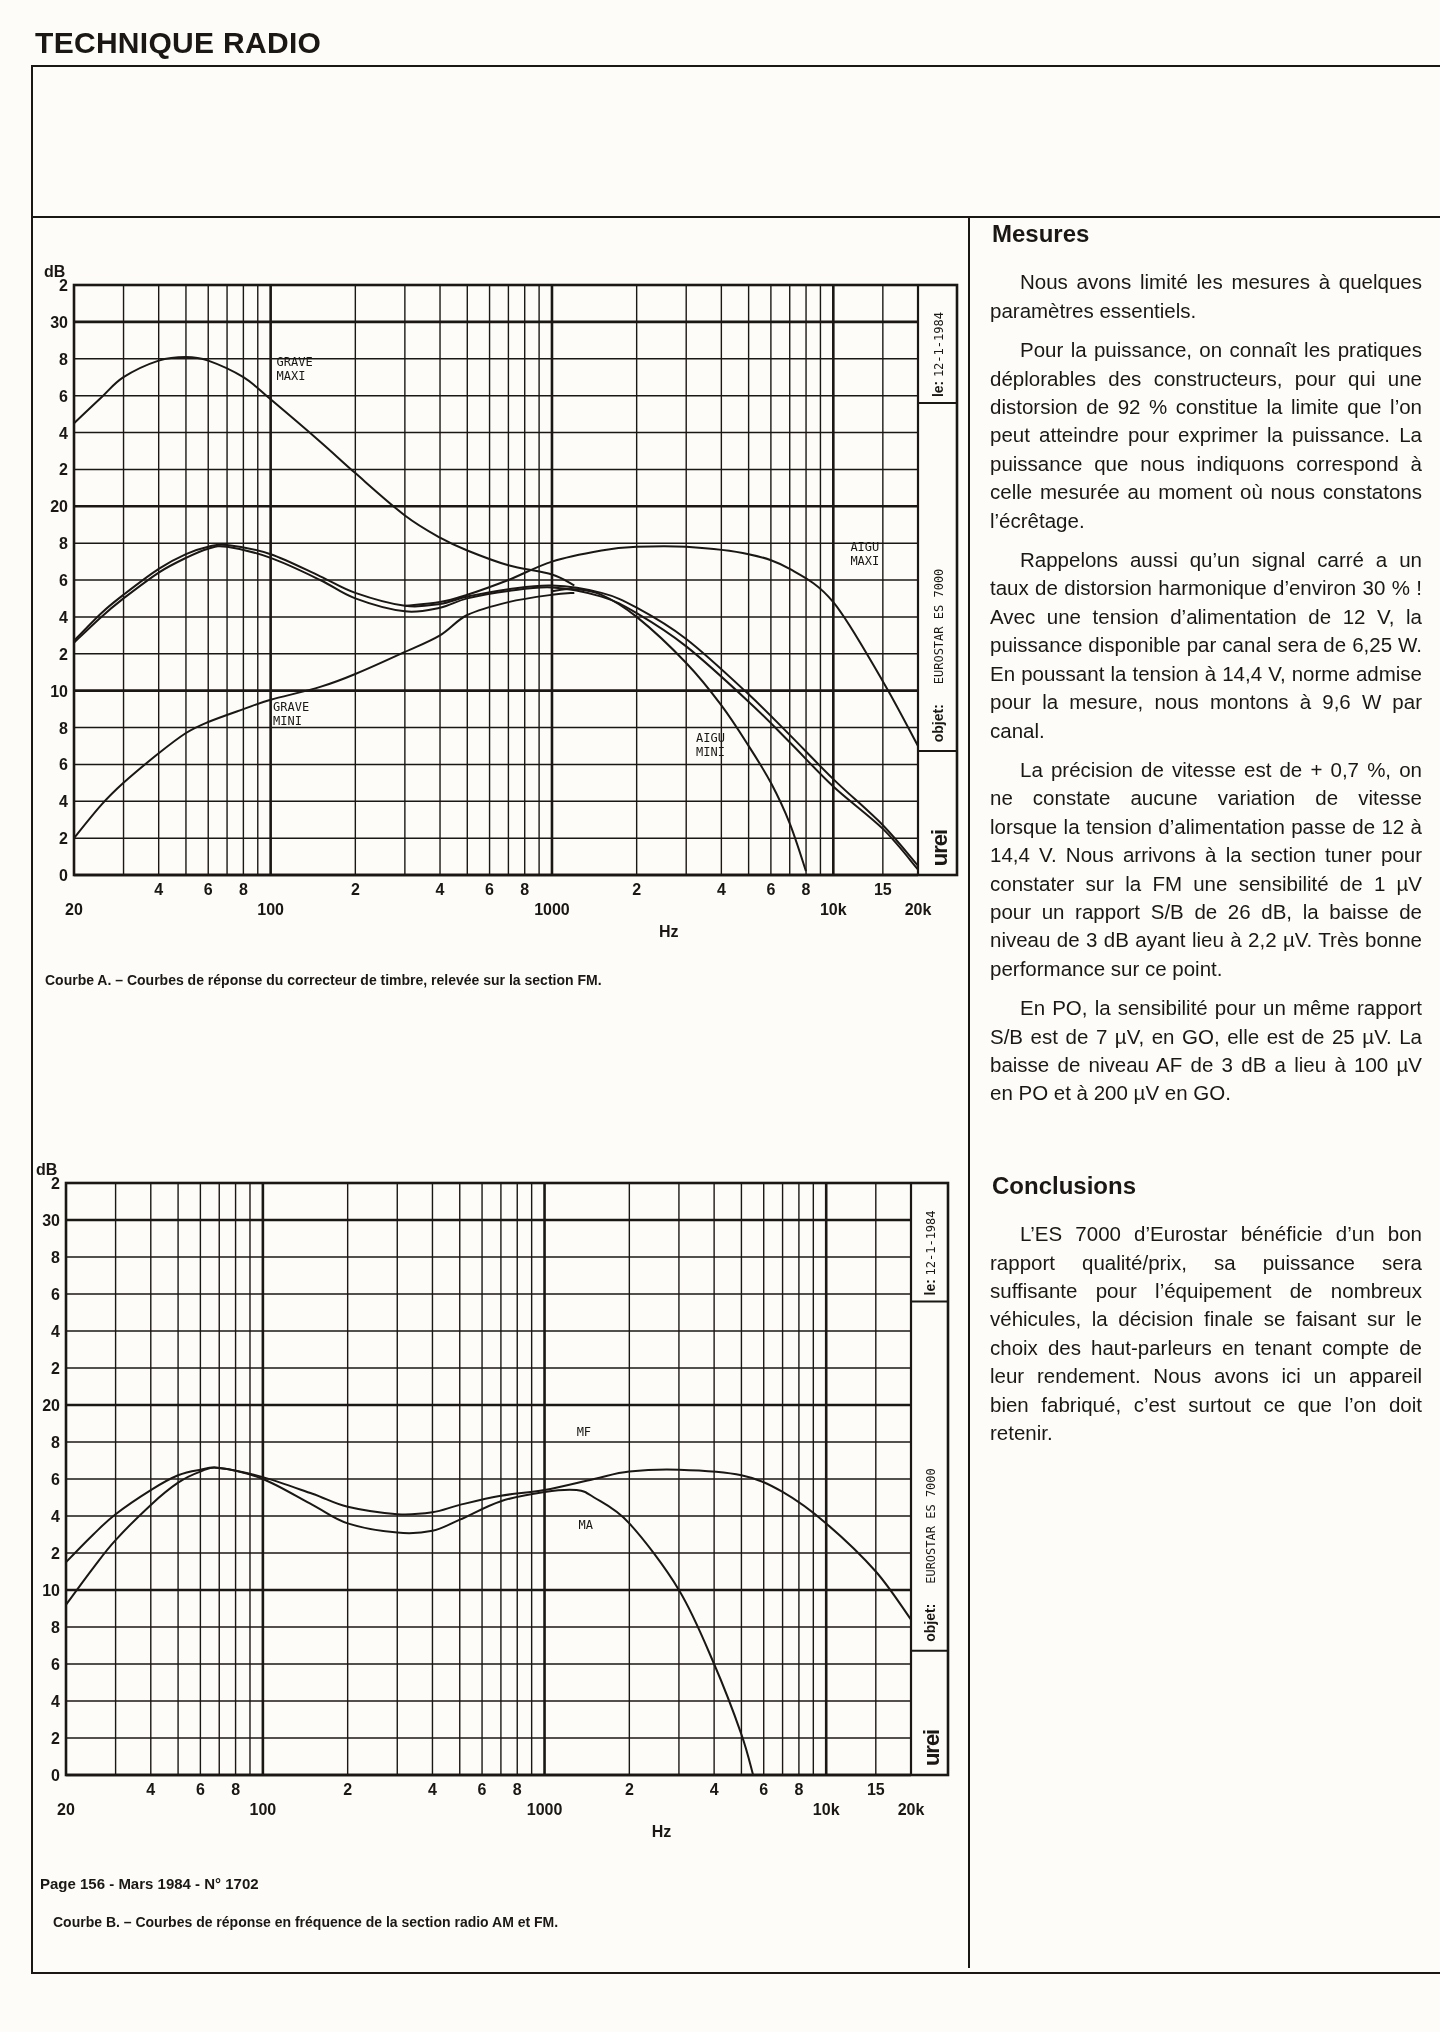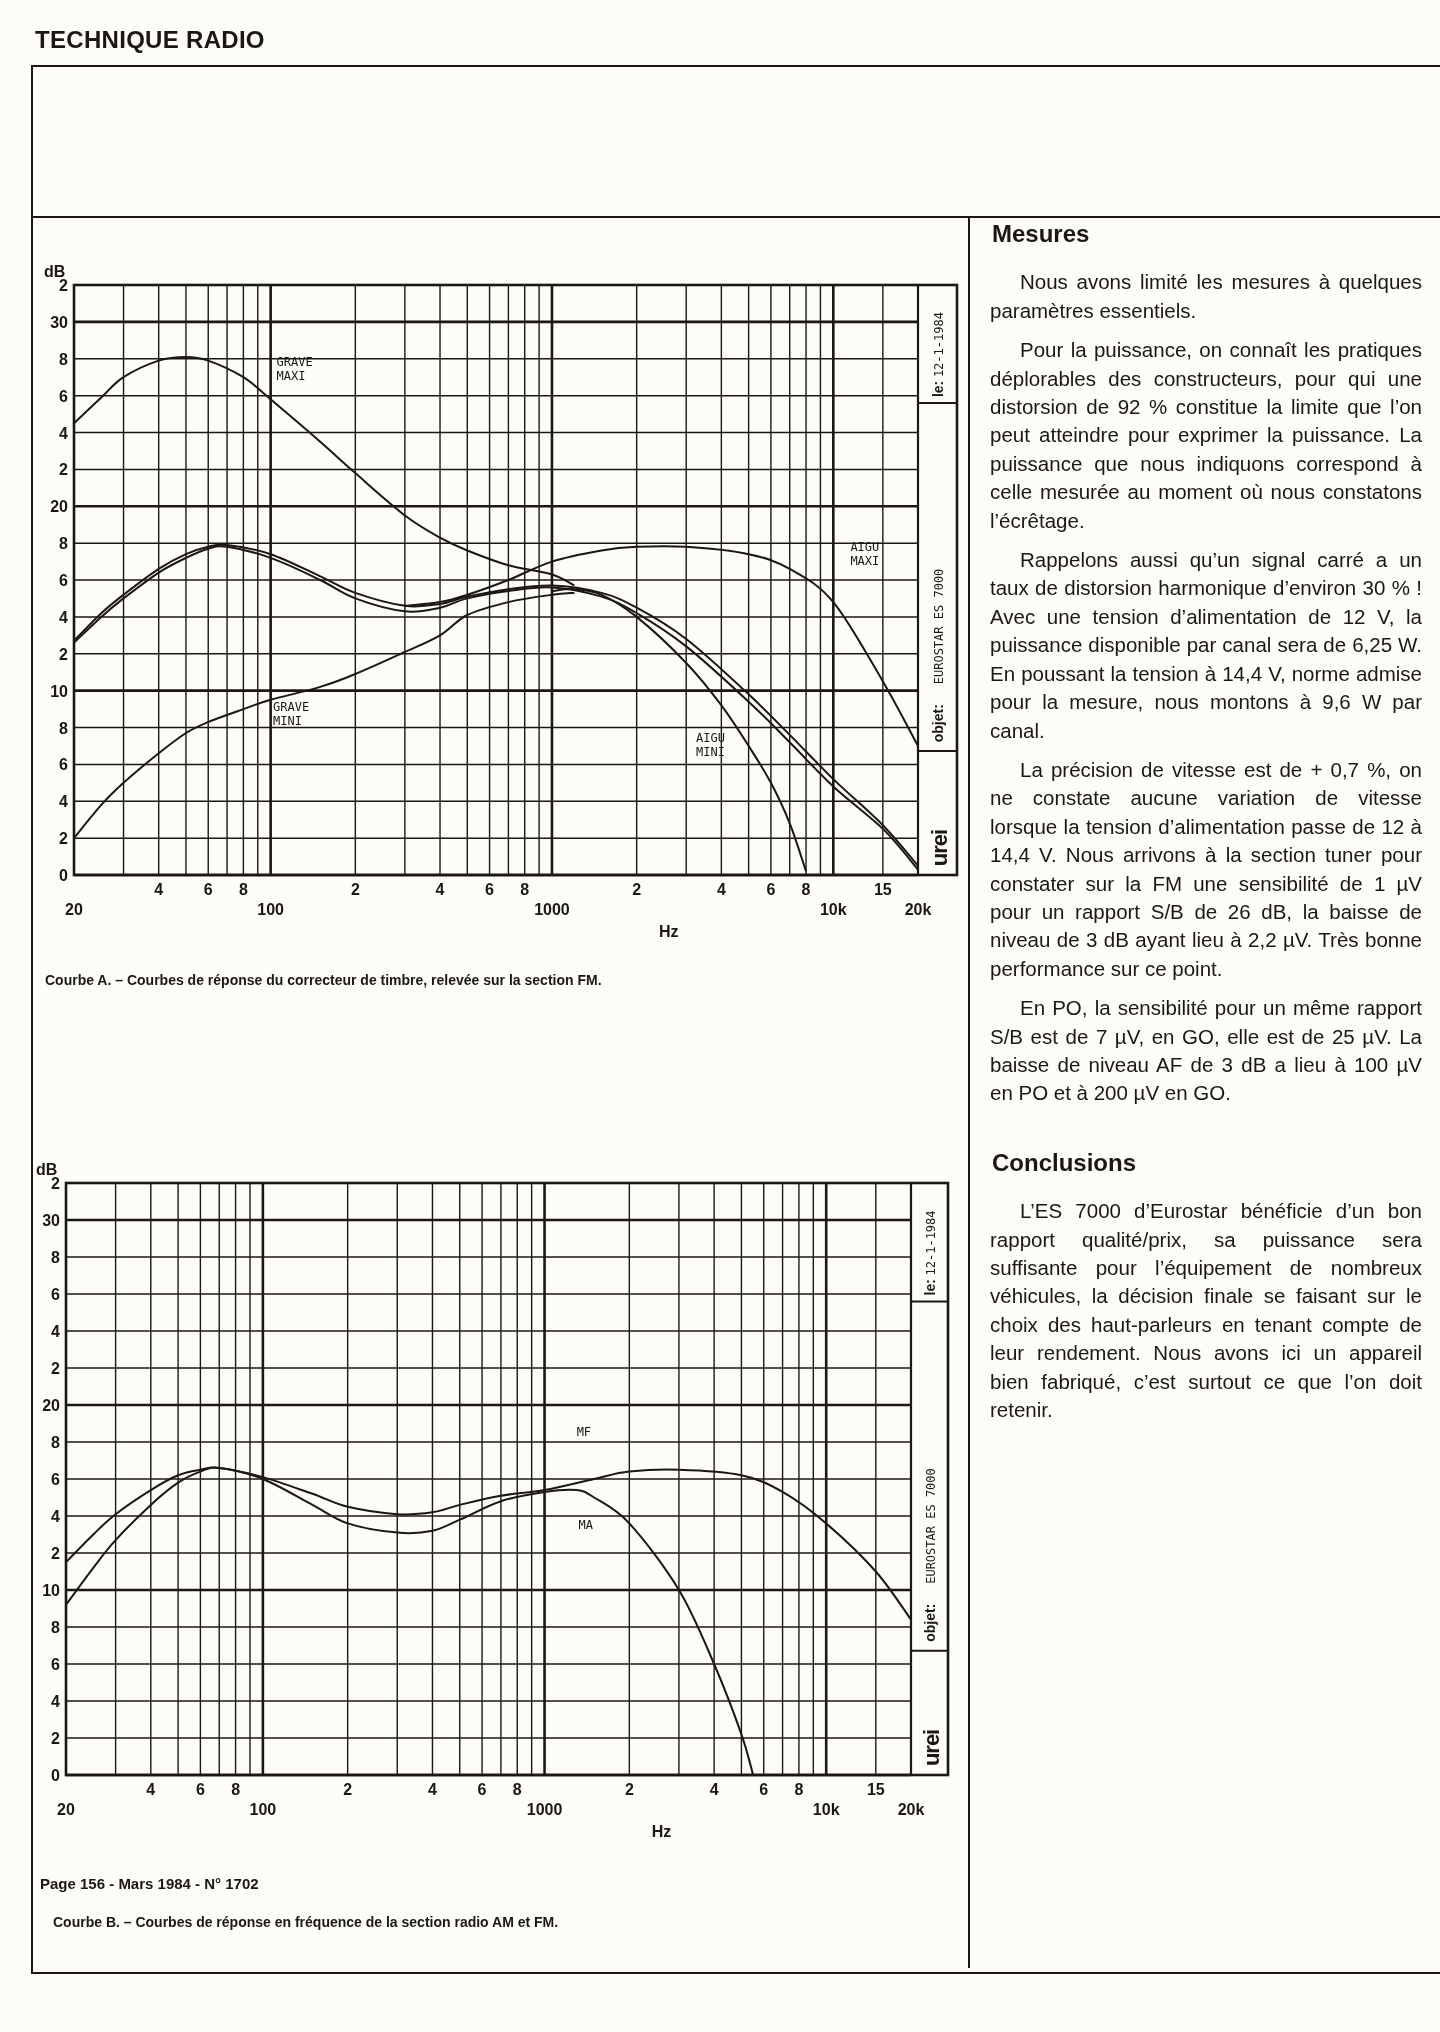--- a/index.html
+++ b/index.html
@@ -1,18 +1,18 @@
 <!DOCTYPE html>
 <html><head>
 <meta charset="utf-8">
 <style>
   html, body { margin:0; padding:0; background:#fdfcf8; }
   body { width:1440px; height:2032px; position:relative; overflow:hidden;
          font-family:"Liberation Sans", sans-serif; color:#1a1714; }
-  .runhead { position:absolute; left:35px; top:26px; font-weight:bold; font-size:24px; letter-spacing:0.3px; }
+  .runhead { position:absolute; left:35px; top:26px; font-weight:bold; font-size:30px; letter-spacing:0.3px; }
   .frame { position:absolute; left:31px; top:65px; width:1430px; height:1905px;
            border-left:2px solid #1a1714; border-top:2.5px solid #1a1714; border-bottom:2.5px solid #1a1714; }
   .hline { position:absolute; left:31px; top:216px; width:1430px; border-top:2.5px solid #1a1714; }
   .figbox { position:absolute; left:31px; top:218px; width:937px; height:1750px; border-right:2px solid #1a1714; }
   svg.chart { position:absolute; left:0; }
   .caption { position:absolute; font-weight:bold; font-size:14px; line-height:24px; }
   .footer { position:absolute; left:40px; top:1875px; font-weight:bold; font-size:15px; }
   .col { position:absolute; left:990px; width:432px; font-size:20.5px; line-height:28.4px; text-align:justify; }
   .col h2 { font-size:24px; font-weight:bold; margin:0 0 20px 2px; }
   .col p { margin:8px 0 11px 0; text-indent:30px; }
@@ -266,15 +266,15 @@
 
 <div class="footer">Page 156 - Mars 1984 - N° 1702</div>
 
 <div class="col" id="col" style="top:220px;">
   <h2>Mesures</h2>
   <p>Nous avons limité les mesures à quelques paramètres essentiels.</p>
   <p>Pour la puissance, on connaît les pratiques déplorables des constructeurs, pour qui une distorsion de 92 % constitue la limite que l’on peut atteindre pour exprimer la puissance. La puissance que nous indiquons correspond à celle mesurée au moment où nous constatons l’écrêtage.</p>
   <p>Rappelons aussi qu’un signal carré a un taux de distorsion harmonique d’environ 30 % ! Avec une tension d’alimentation de 12 V, la puissance disponible par canal sera de 6,25 W. En poussant la tension à 14,4 V, norme admise pour la mesure, nous montons à 9,6 W par canal.</p>
   <p>La précision de vitesse est de + 0,7 %, on ne constate aucune variation de vitesse lorsque la tension d’alimentation passe de 12 à 14,4 V. Nous arrivons à la section tuner pour constater sur la FM une sensibilité de 1 µV pour un rapport S/B de 26 dB, la baisse de niveau de 3 dB ayant lieu à 2,2 µV. Très bonne performance sur ce point.</p>
   <p>En PO, la sensibilité pour un même rapport S/B est de 7 µV, en GO, elle est de 25 µV. La baisse de niveau AF de 3 dB a lieu à 100 µV en PO et à 200 µV en GO.</p>
-  <h2 style="margin-top:41px;">Conclusions</h2>
+  <h2 style="margin-top:64px;">Conclusions</h2>
   <p>L’ES 7000 d’Eurostar bénéficie d’un bon rapport qualité/prix, sa puissance sera suffisante pour l’équipement de nombreux véhicules, la décision finale se faisant sur le choix des haut-parleurs en tenant compte de leur rendement. Nous avons ici un appareil bien fabriqué, c’est surtout ce que l’on doit retenir.</p>
 </div>
 
 </body></html>

